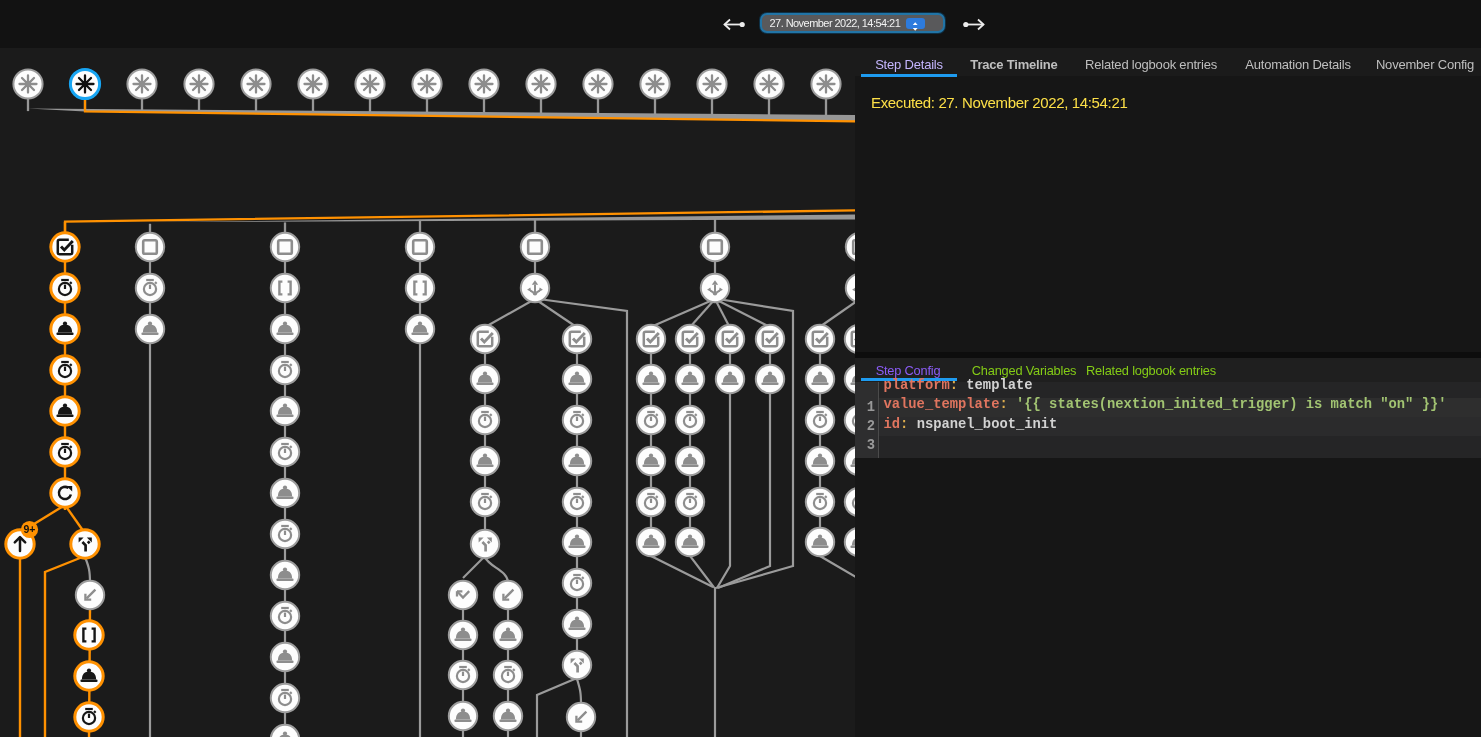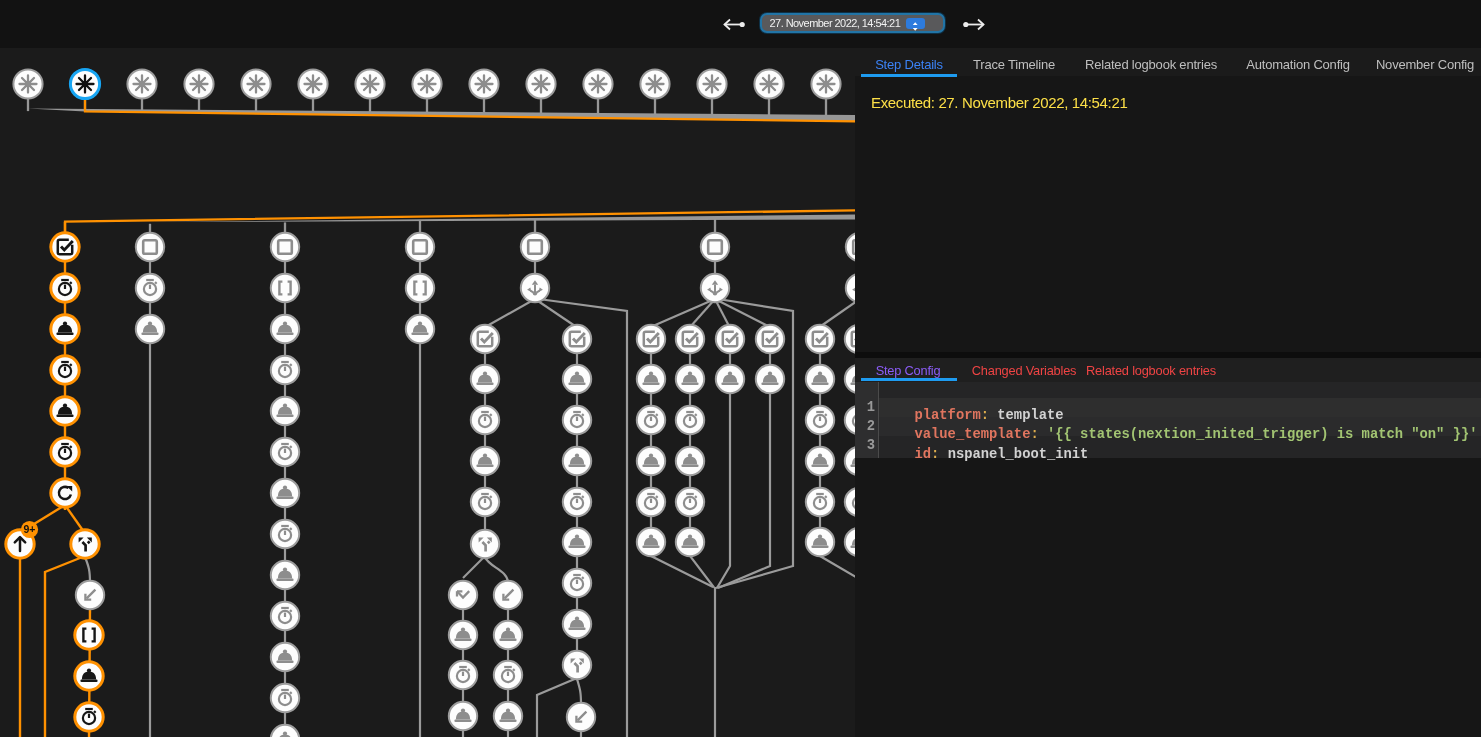--- a/index.html
+++ b/index.html
@@ -578,40 +578,40 @@
 <g class="nd in" transform="translate(859,542)">
       <circle r="14.2"></circle>
       <use href="#i-bl"></use>
     </g>
 </svg>
 
 <div class="abs" style="left:855.2px;top:352px;width:1.6px;height:385px;background:#2c2c2c;"></div>
 <div class="abs" style="left:855px;top:48px;width:626px;height:689px;background:#161616;"></div>
 <div class="abs" style="left:855px;top:48px;width:626px;height:28px;background:#1b1b1b;"></div>
 <div class="abs" style="left:861px;top:73.5px;width:96px;height:3px;background:#1e9bf0;"></div>
-<div class="abs tab1" style="left:909px;color:#3b82f6;">Step Details</div>
-<div class="abs tab1" style="left:1014px;">Trace Timeline</div>
+<div class="abs tab1" style="left:909px;color:#c4b5fd;">Step Details</div>
+<div class="abs tab1" style="left:1014px;font-weight:bold;">Trace Timeline</div>
 <div class="abs tab1" style="left:1151px;">Related logbook entries</div>
-<div class="abs tab1" style="left:1298px;">Automation Config</div>
+<div class="abs tab1" style="left:1298px;">Automation Details</div>
 <div class="abs tab1" style="left:1425px;">November Config</div>
 <div class="abs" style="left:871px;top:94px;color:#fde047;font-size:15px;letter-spacing:-0.35px;">Executed: 27. November 2022, 14:54:21</div>
 
 <div class="abs" style="left:855px;top:352px;width:626px;height:5.5px;background:#0d0d0d;"></div>
 <div class="abs" style="left:855px;top:357.5px;width:626px;height:24px;background:#1f1f1f;"></div>
 <div class="abs" style="left:861px;top:377.5px;width:96px;height:3px;background:#1e9bf0;"></div>
 <div class="abs tab2" style="left:908px;color:#8b5cf6;">Step Config</div>
 <div class="abs tab2" style="left:1024px;">Changed Variables</div>
 <div class="abs tab2" style="left:1151px;">Related logbook entries</div>
 
 <div class="abs" style="left:855px;top:381.5px;width:626px;height:76.5px;background:#252526;"></div>
 <div class="abs" style="left:855px;top:381.5px;width:22.5px;height:76.5px;background:#2e2e2f;"></div>
 <div class="abs" style="left:877.5px;top:381.5px;width:1px;height:76.5px;background:#4b4b4b;"></div>
 <div class="abs" style="left:878.5px;top:397.5px;width:602.5px;height:19.3px;background:#2e2e2e;"></div>
 <div class="abs" style="left:878.5px;top:416.8px;width:602.5px;height:19.3px;background:#2b2b2c;"></div>
 <div class="abs code" style="left:856px;top:397.6px;width:19px;text-align:right;color:#999;">1<br>2<br>3</div>
-<div class="abs code" style="left:883.5px;top:406px;white-space:pre;margin-left:31px;"><span class="k">platform</span><span class="y">:</span> <span class="w">template</span>
+<div class="abs code" style="left:883.5px;top:376px;white-space:pre;"><span class="k">platform</span><span class="y">:</span> <span class="w">template</span>
 <span class="k">value_template</span><span class="y">:</span> <span class="g">'{{ states(nextion_inited_trigger) is match "on" }}'</span>
 <span class="k">id</span><span class="y">:</span> <span class="w">nspanel_boot_init</span></div>
 <style>
 .tab1 { top:57px; font-size:13px; letter-spacing:-0.2px; color:#bfbfbf; transform:translateX(-50%); white-space:nowrap; }
-.tab2 { top:362.5px; font-size:12.8px; letter-spacing:-0.2px; color:#ef4444; transform:translateX(-50%); white-space:nowrap; }
+.tab2 { top:362.5px; font-size:12.8px; letter-spacing:-0.2px; color:#84cc16; transform:translateX(-50%); white-space:nowrap; }
 .code { font-family:"Liberation Mono", monospace; font-size:13.8px; line-height:19.3px; font-weight:bold; }
 .k { color:#e0755f; } .w { color:#d2d2d2; } .g { color:#a2c472; } .y { color:#ddad4e; }
 </style>
 </body></html>

